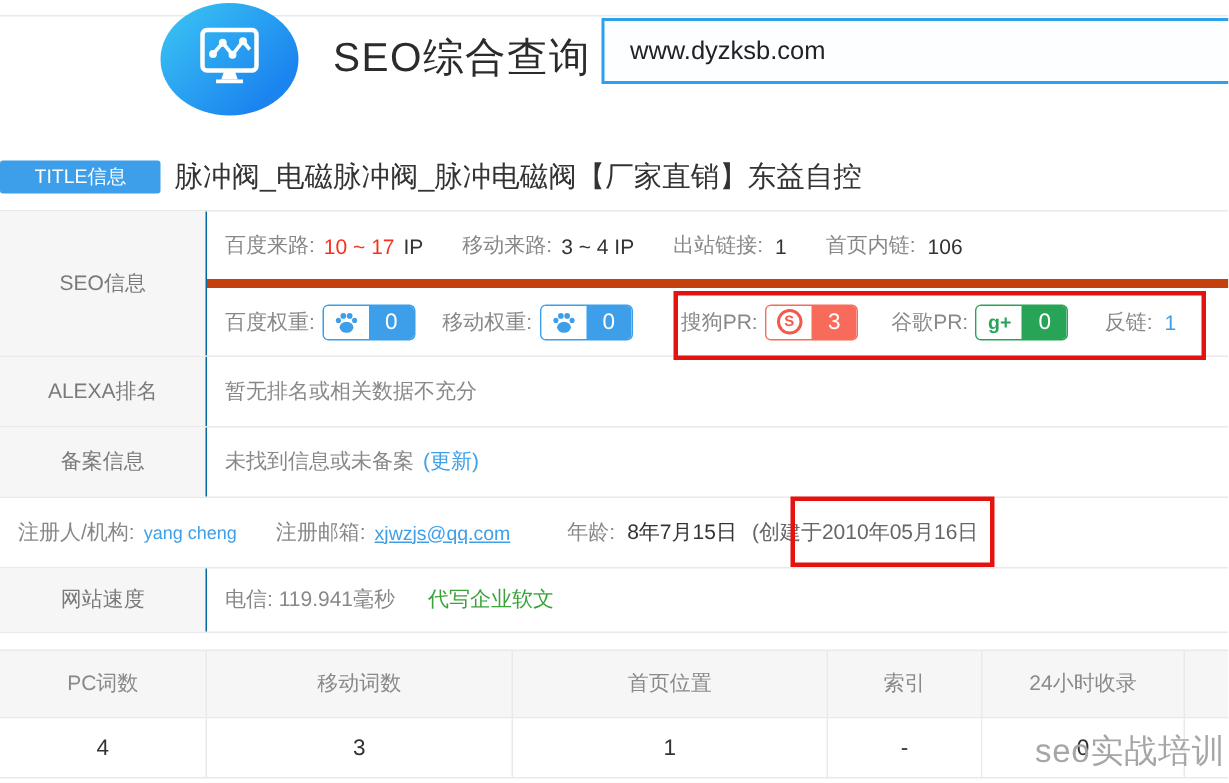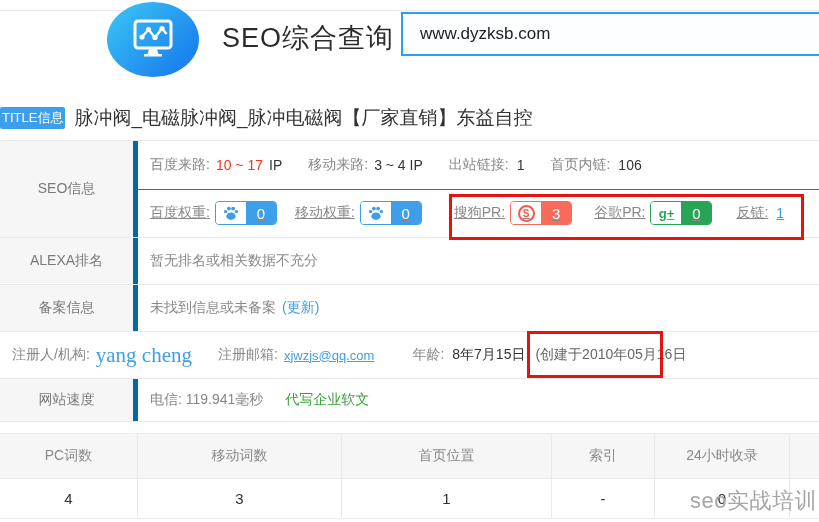--- a/index.html
+++ b/index.html
@@ -21,33 +21,33 @@
   }
   .app-title { position:absolute; left:222px; top:20px; font-size:27px; font-weight:400; color:#2b2b2b; letter-spacing:1px; }
   .url-input {
     position:absolute; left:401px; top:12px; width:440px; height:44px;
     border:2px solid #2ba0ee; background:#fdfeff; font-size:17px; color:#222;
     padding:0 17px; outline:none; font-family:"Liberation Sans","DejaVu Sans",sans-serif;
   }
 
   
   .title-row { position:absolute; left:0; top:105px; display:flex; align-items:center; }
-  .title-badge { background:#3d9ee9; color:#fff; font-size:13px; line-height:22px; height:22px; padding:0 2px; border-radius:2px; }
+  .title-badge { background:#3d9ee9; color:#fff; font-size:13px; line-height:22px; height:22px; padding:0 23px; border-radius:2px; }
   .title-text { margin-left:9px; font-size:19px; color:#333; }
 
   
   .info-table { position:absolute; top:140px; left:0; width:819px; border-top:1px solid #e9e9e9; font-size:14px; }
   .irow { display:flex; border-bottom:1px solid #e9e9e9; }
-  .irow .lbl { width:138px; background:#f6f6f6; border-right:5px solid #0369a1;
+  .irow .lbl { width:138px; background:#f6f6f6; border-right:1px solid #0369a1;
     display:flex; align-items:center; justify-content:center; color:#7a7a7a; }
   .irow .content { flex:1; display:flex; align-items:center; padding-left:12px; color:#888; }
   .irow.seo { height:97px; }
   .irow.seo .content-col { flex:1; display:flex; flex-direction:column; }
   .irow.seo .content { height:48px; }
-  .irow.seo .content.second { border-top:1px solid #c2410c; height:48px;text-decoration:underline; }
+  .irow.seo .content.second { border-top:6px solid #c2410c; height:48px; }
   .irow.alexa,.irow.icp,.irow.domain { height:47px; }
   .irow.speed { height:43px; }
 
   .glabel { color:#888; }
   .dark { color:#333; }
   .red-text { color:#f5321c; }
   .blue-text { color:#3f9fe8; }
   .link { color:#3f9fe8; text-decoration:none; cursor:pointer; }
   .link.u { text-decoration:underline; font-size:13px; }
   .green-link { color:#3aa33a; text-decoration:none; cursor:pointer; }
@@ -195,21 +195,21 @@
       <div class="lbl">备案信息</div>
       <div class="content">
         <span>未找到信息或未备案</span>
         <a class="link m6">(更新)</a>
       </div>
     </div>
 
     <div class="irow domain">
       <div class="content">
         <span class="glabel">注册人/机构:</span>
-        <a class="link m6" style="font-size:21px;font-family:Liberation Serif, serif;">yang cheng</a>
+        <a class="link m6" style="font-size:12px;">yang cheng</a>
         <span class="glabel m26">注册邮箱:</span>
         <a class="link u m6">xjwzjs@qq.com</a>
         <span class="glabel m30" style="margin-left:38px;">年龄:</span>
         <span class="dark m8">8年7月15日</span>
         <span style="color:#666; margin-left:10px;">(创建于2010年05月16日</span>
       </div>
     </div>
 
     <div class="irow speed">
       <div class="lbl">网站速度</div>

